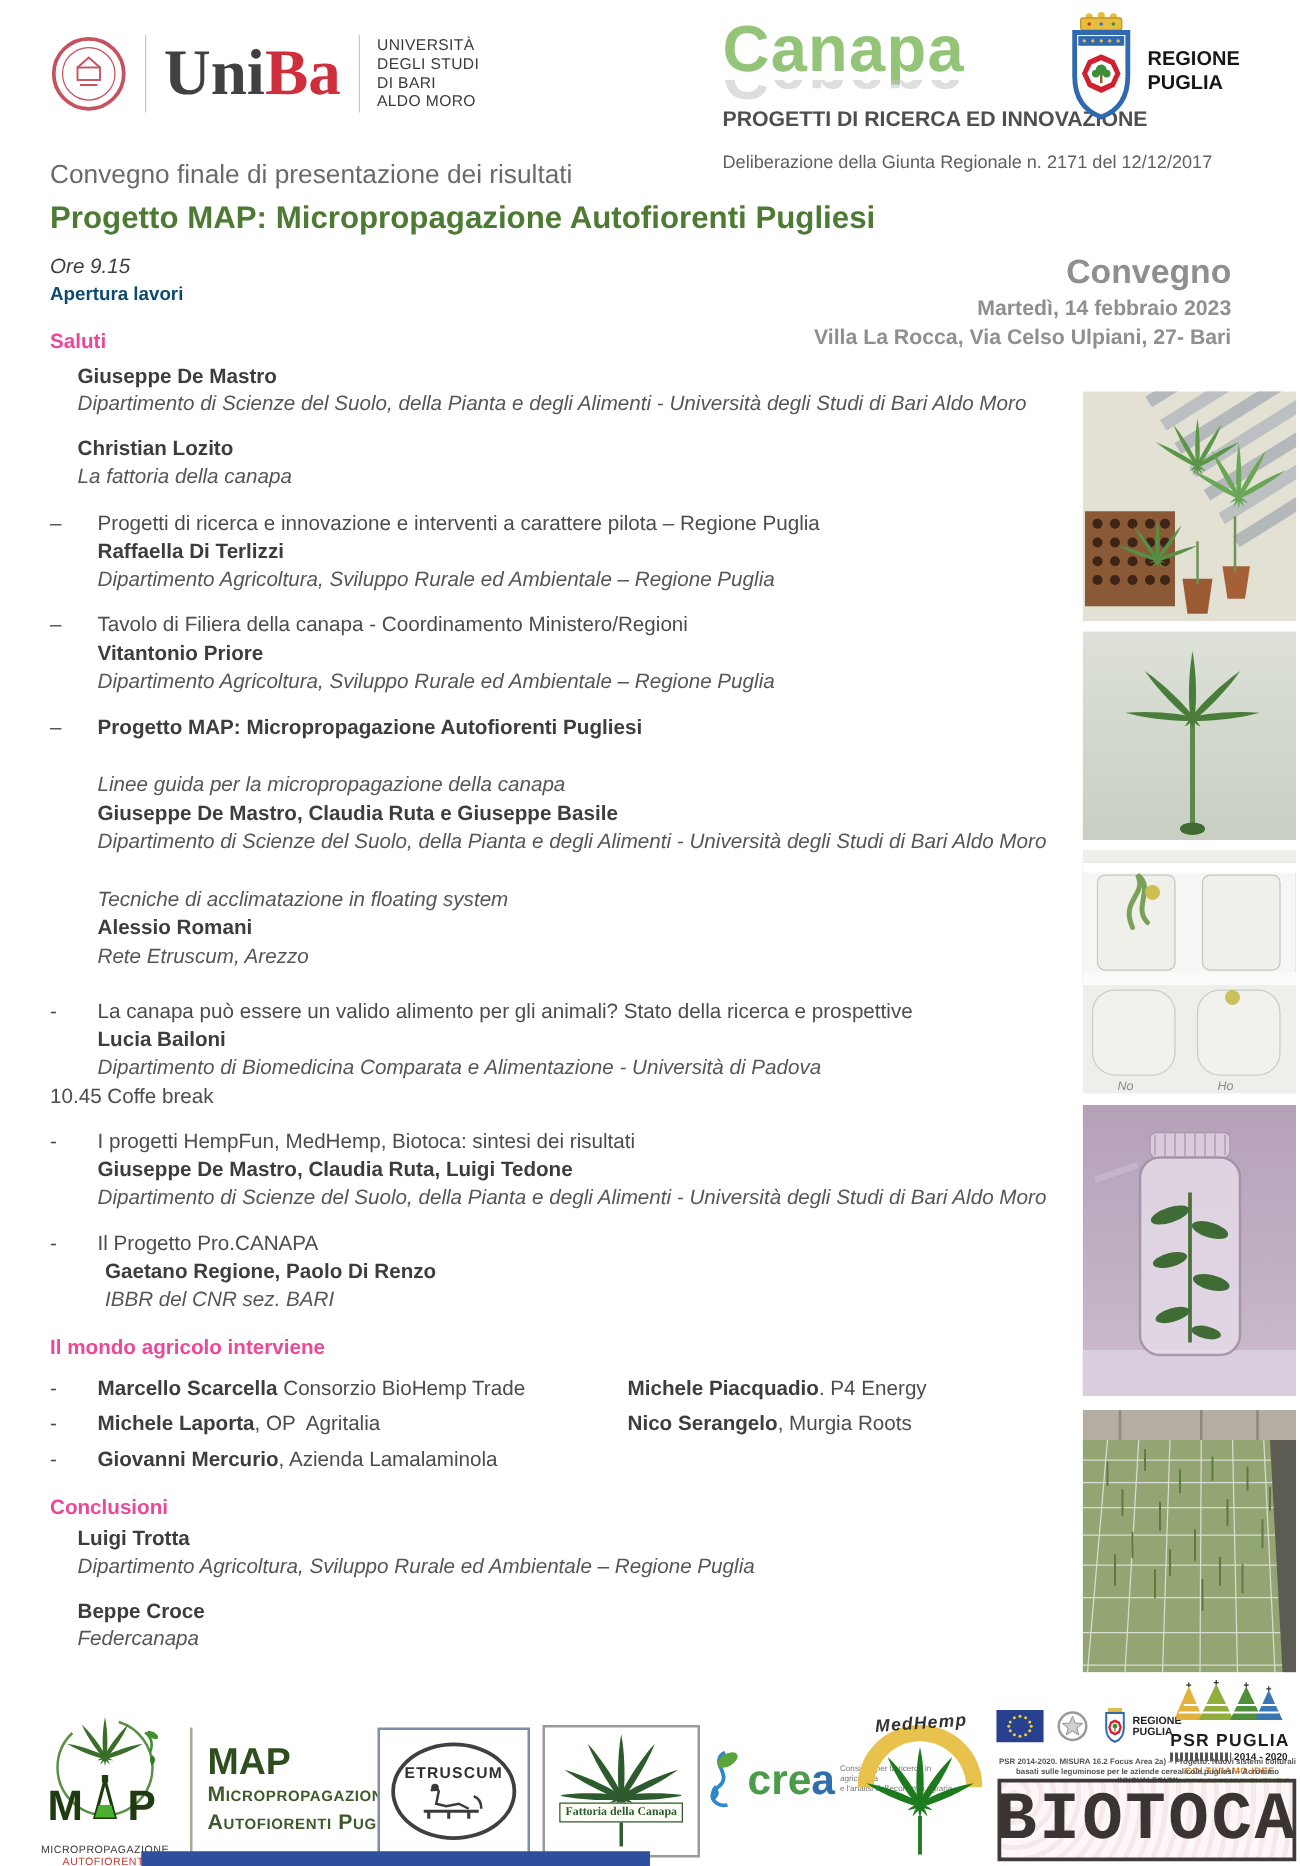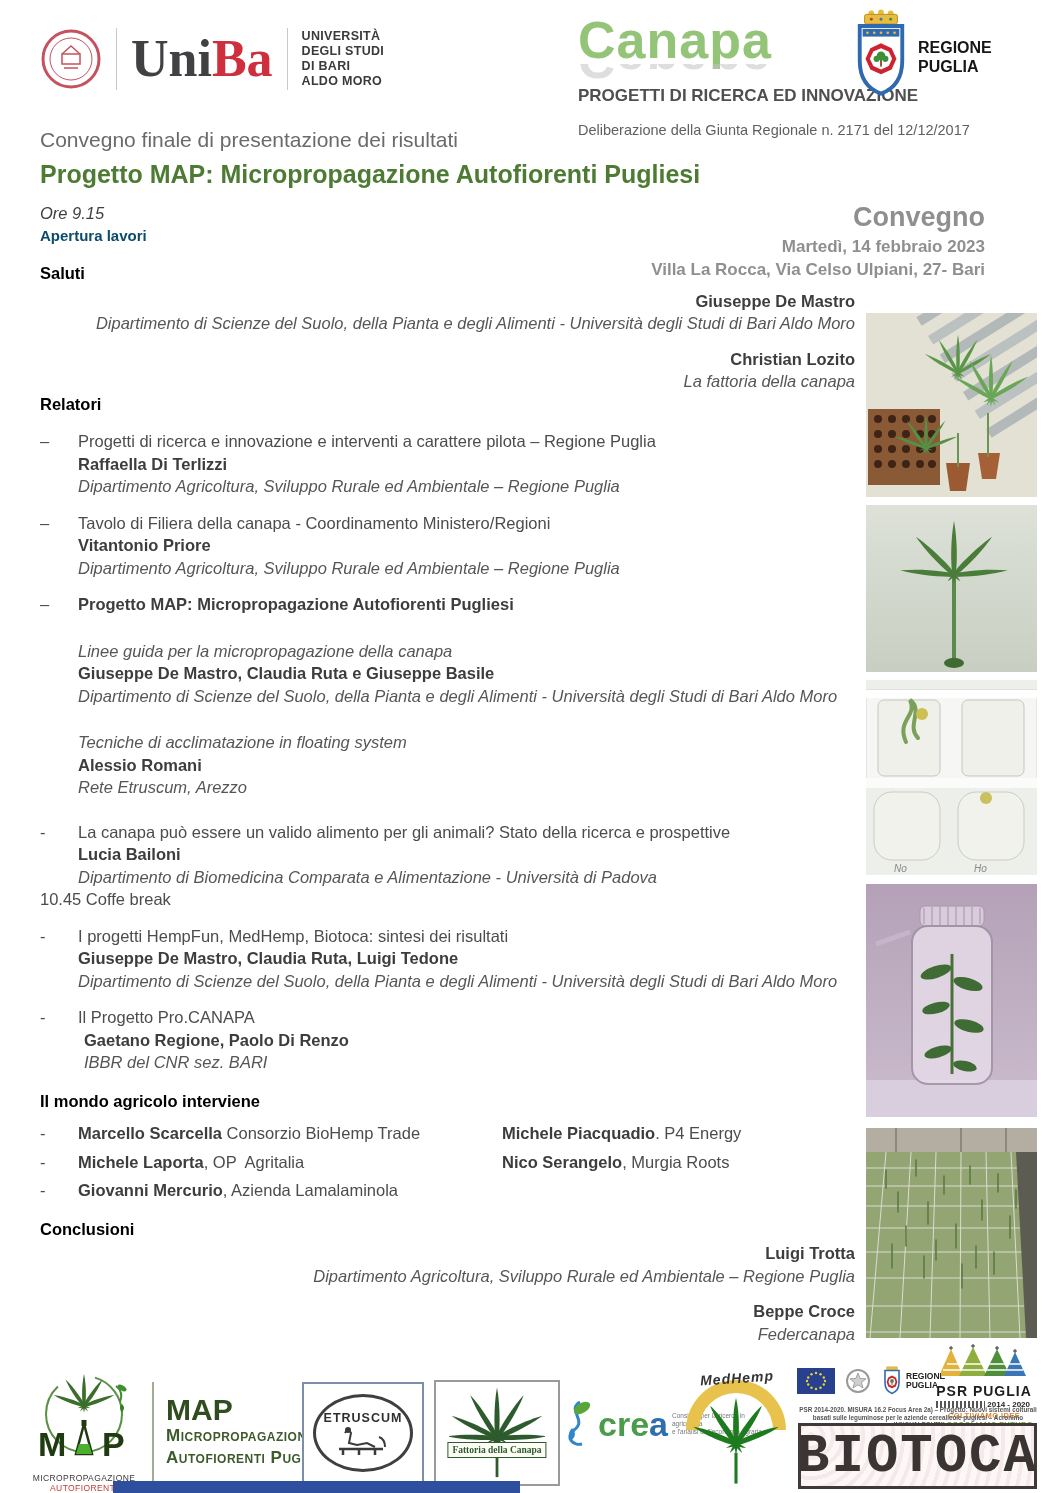--- a/index.html
+++ b/index.html
@@ -5,21 +5,21 @@
   html,body{margin:0;padding:0;background:#ffffff;}
   .page{position:relative;width:1041px;height:1493px;background:#ffffff;overflow:hidden;
         font-family:"Liberation Sans",sans-serif;color:#4c4c4c;}
 
   
   .uniba{position:absolute;left:40px;top:28px;display:flex;align-items:center;gap:14px;}
   .uniba-wordmark{font-family:"Liberation Serif",serif;font-weight:bold;font-size:52px;line-height:1;}
   .uniba-wordmark .uni{color:#414042;}
   .uniba-wordmark .ba{color:#cf2e3c;}
   .vdiv{width:1px;background:#c9c9c9;align-self:stretch;}
-  .uniba-sub{font-size:12.5px;font-weight:bold;color:#3a3a3a;line-height:15px;letter-spacing:.3px;}
+  .uniba-sub{font-size:12.5px;font-weight:normal;color:#3a3a3a;line-height:15px;letter-spacing:.3px;}
 
   .canapa-block{position:absolute;left:578px;top:16px;width:440px;}
   .canapa-word{font-size:52px;font-weight:bold;color:#94c478;letter-spacing:1px;line-height:48px;}
   .canapa-reflect{display:block;transform:scaleY(-1);color:#c4c4c4;opacity:.55;height:20px;overflow:hidden;
                   font-size:52px;font-weight:bold;letter-spacing:1px;line-height:48px;}
   .canapa-prog{font-size:17px;font-weight:bold;color:#4f4f4f;margin-top:2px;}
   .canapa-delib{font-size:14.5px;color:#5f5f5f;margin-top:16px;}
 
   .crest-hdr{position:absolute;left:852px;top:8px;}
   .regione-hdr{position:absolute;left:918px;top:38px;font-size:16px;font-weight:bold;color:#161616;line-height:19px;}
@@ -31,22 +31,22 @@
   .ore{position:absolute;left:40px;top:204px;font-size:16.5px;font-style:italic;color:#3f3f3f;}
   .apertura{position:absolute;left:40px;top:227px;font-size:15px;font-weight:bold;color:#0c4a6e;}
 
   .event{position:absolute;right:56px;top:202px;text-align:right;color:#8f8f8f;}
   .event .lbl{font-size:27px;font-weight:bold;}
   .event .dt{font-size:17px;font-weight:bold;margin-top:4px;}
   .event .vn{font-size:17px;font-weight:bold;margin-top:3px;}
 
   
   .program{position:absolute;left:40px;top:262px;width:815px;font-size:16.5px;line-height:22.5px;}
-  .sec{font-weight:bold;color:#000000;}
-  .person{margin-left:36px;text-align:right;}
+  .sec{font-weight:bold;color:#ec4899;}
+  .person{margin-left:22px;}
   .pname{font-weight:bold;color:#3d3d3d;}
   .paffil{font-style:italic;color:#565656;}
   .talk{display:flex;margin-top:14px;}
   .talk .bullet{width:38px;flex:none;color:#4c4c4c;}
   .talk-title{color:#4c4c4c;}
   .talk-title.bold{font-weight:bold;color:#3d3d3d;}
   .talk-speaker{font-weight:bold;color:#3d3d3d;}
   .talk-affil{font-style:italic;color:#565656;}
   .subtalk{margin-top:24px;}
   .subtitle-it{font-style:italic;color:#565656;}
@@ -193,21 +193,20 @@
 
     <div class="sec">Saluti</div>
     <div class="person" style="margin-top:5px;">
       <div class="pname">Giuseppe De Mastro</div>
       <div class="paffil">Dipartimento di Scienze del Suolo, della Pianta e degli Alimenti - Università degli Studi di Bari Aldo Moro</div>
     </div>
     <div class="person" style="margin-top:13px;">
       <div class="pname">Christian Lozito</div>
       <div class="paffil">La fattoria della canapa</div>
     </div>
-    <div class="sec">Relatori</div>
 
     <div class="talk" style="margin-top:15px;">
       <span class="bullet">–</span>
       <div>
         <div class="talk-title">Progetti di ricerca e innovazione e interventi a carattere pilota – Regione Puglia</div>
         <div class="talk-speaker">Raffaella Di Terlizzi</div>
         <div class="talk-affil">Dipartimento Agricoltura, Sviluppo Rurale ed Ambientale – Regione Puglia</div>
       </div>
     </div>
 

